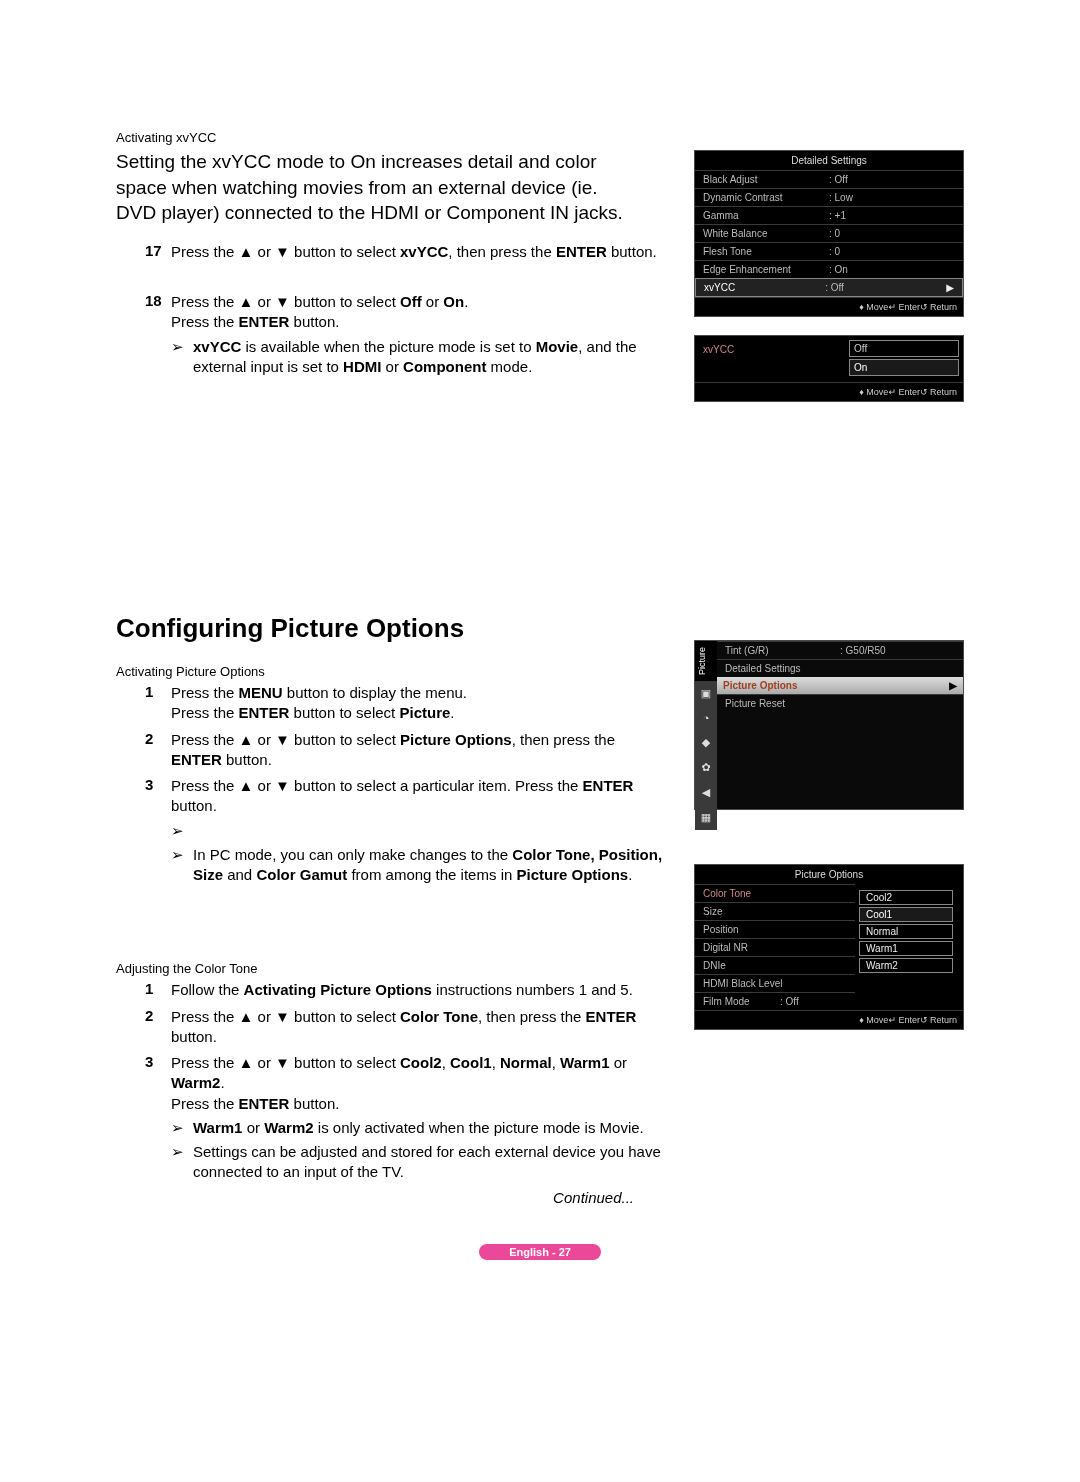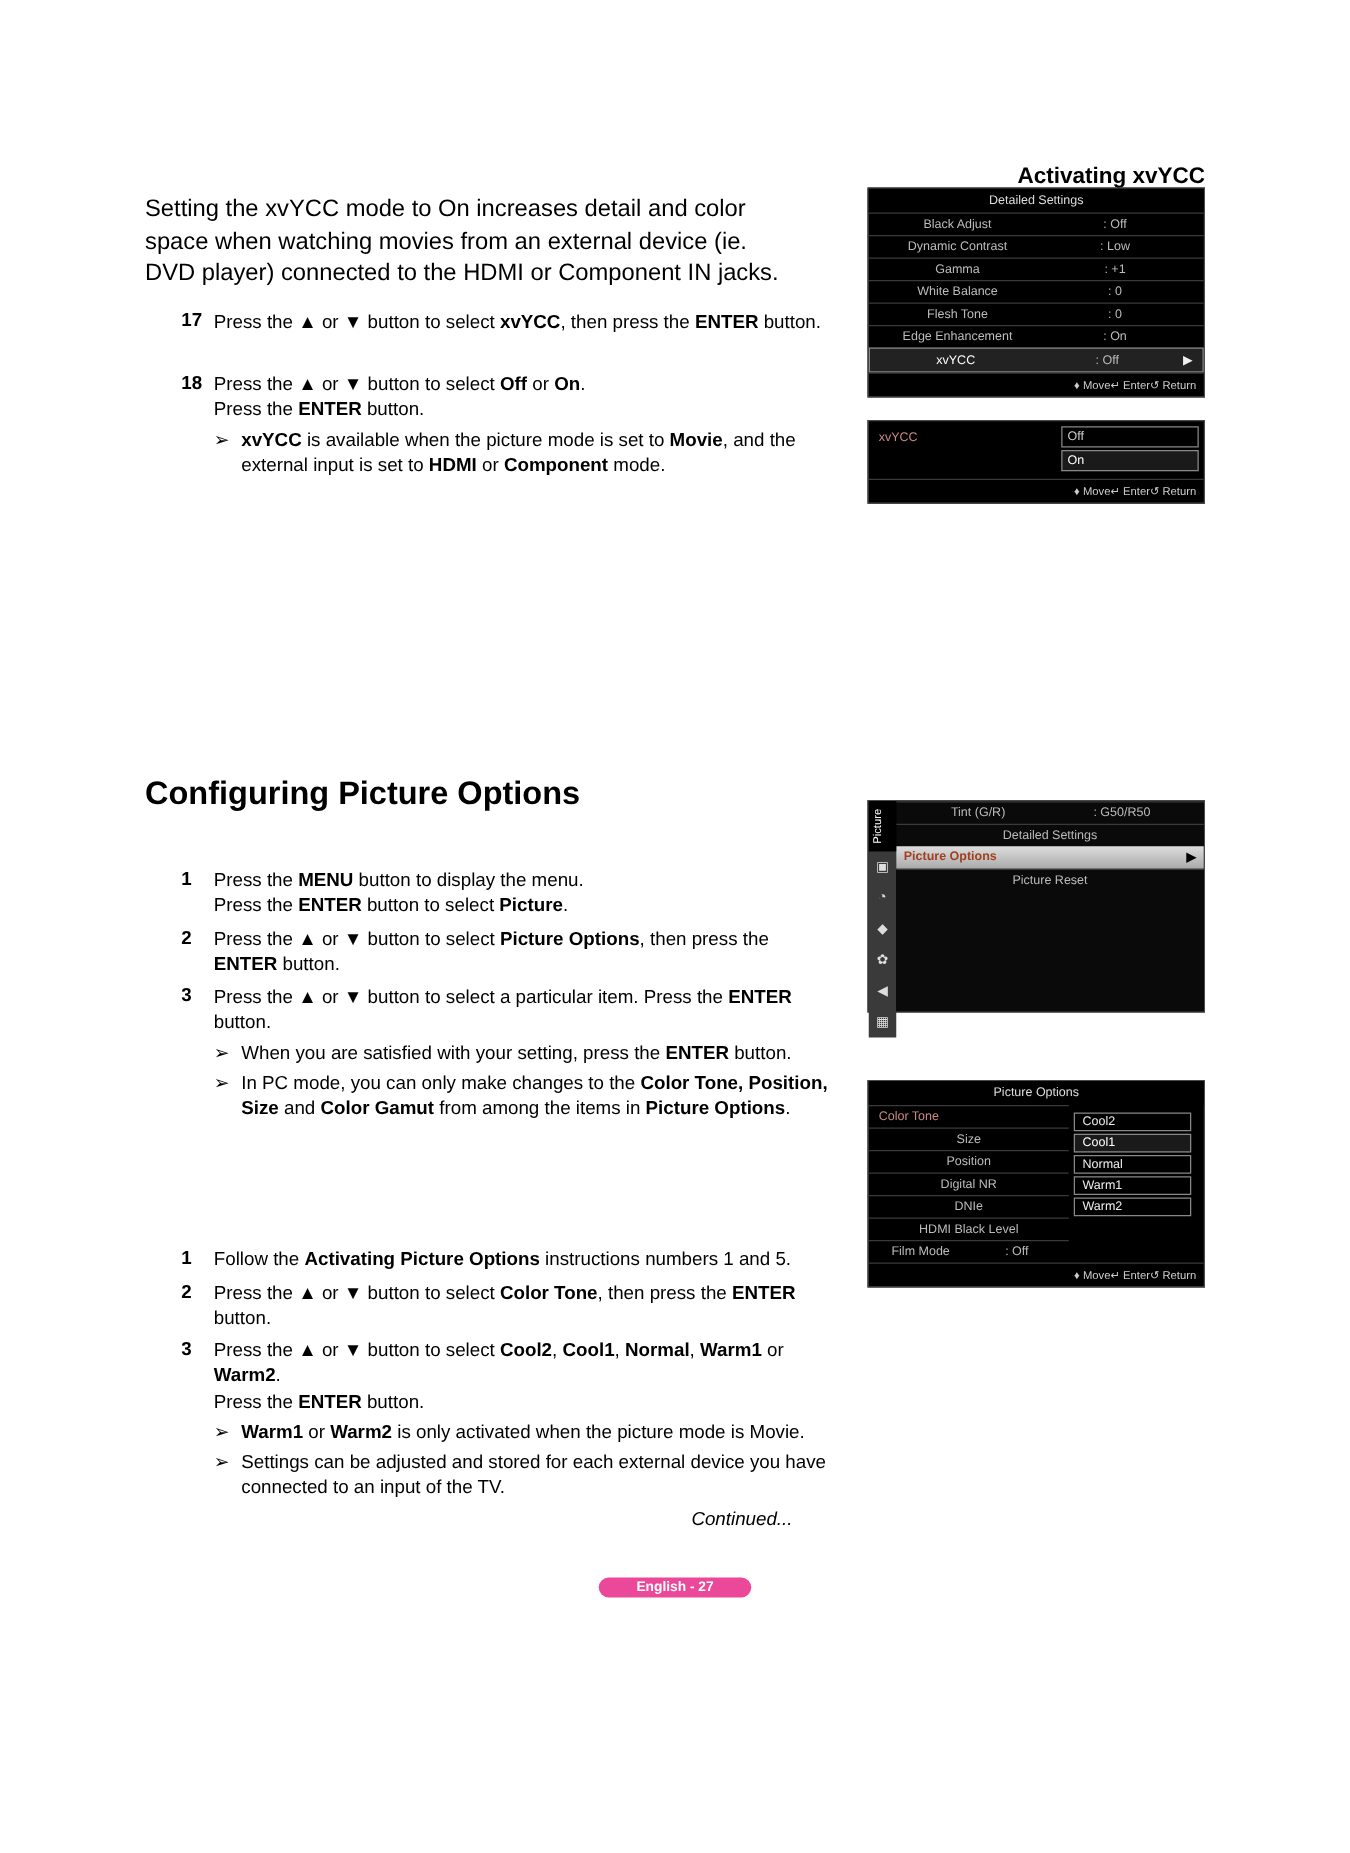--- a/index.html
+++ b/index.html
@@ -8,24 +8,23 @@
     background: #fff;
     width: 1080px;
     font-family: Arial, sans-serif;
     color: #000;
   }
   .page {
     padding: 130px 116px 60px 116px;
     position: relative;
   }
   .section-title {
-    font-weight: bold;
-    font-size: 18px;
+    font-weight: normal;
+    font-size: 13px;
     margin-bottom: 4px;
-    text-align: right;
   }
   .intro-text {
     font-size: 19px;
     line-height: 1.35;
     margin-bottom: 16px;
     max-width: 520px;
   }
   .step-row {
     display: flex;
     margin-bottom: 6px;
@@ -75,21 +74,20 @@
     text-align: center;
     padding: 4px 0;
     font-size: 10px;
     color: #ddd;
   }
   .osd-row {
     display: flex;
     padding: 3px 8px;
     border-top: 1px solid #3a3a3a;
     align-items: center;
-    text-align: center;
   }
   .osd-label {
     color: #bbb;
     flex: 1;
   }
   .osd-val {
     color: #bbb;
     flex: 1;
   }
   .osd-row.sel {
@@ -314,21 +312,20 @@
     <div class="step-body">
       <span>Press the ▲ or ▼ button to select </span><b>Picture Options</b><span>, then press the </span><b>ENTER</b><span> button.</span>
     </div>
   </div>
   <div class="step-row">
     <div class="step-num">3</div>
     <div class="step-body">
       <span>Press the ▲ or ▼ button to select a particular item. Press the </span><b>ENTER</b><span> button.</span>
       <div class="sub-row">
           <div class="sub-arrow">➢</div>
-          <div class="sub-text"><span>When you are satisfied with your setting, press the </span><b>ENTER</b><span> button.</span></div>
         </div>
       <div class="sub-row">
           <div class="sub-arrow">➢</div>
           <div class="sub-text"><span>In PC mode, you can only make changes to the </span><b>Color Tone, Position, Size</b><span> and </span><b>Color Gamut</b><span> from among the items in </span><b>Picture Options</b><span>.</span></div>
         </div>
     </div>
   </div>
 
   <div style="height:70px;"></div>
 

